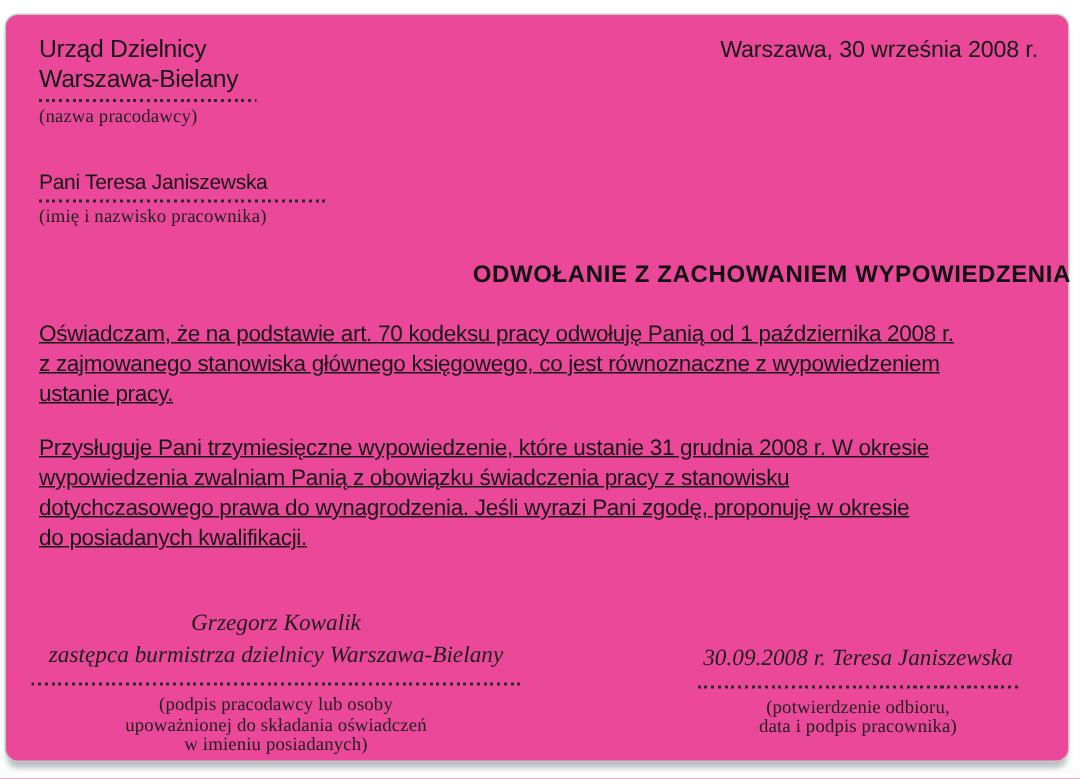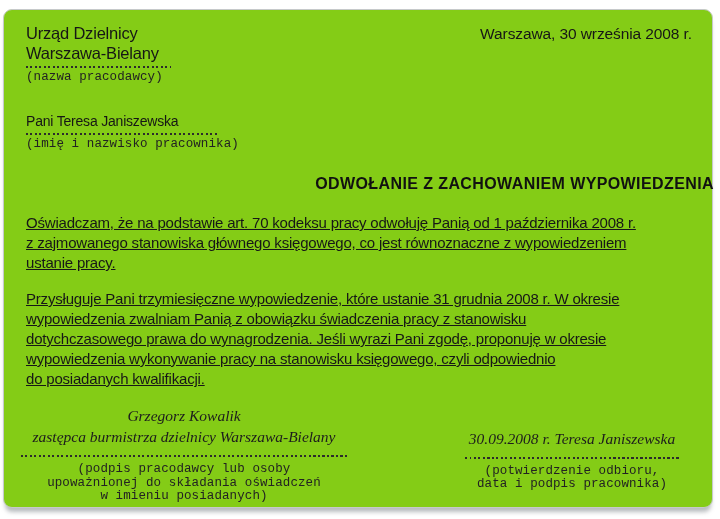--- a/index.html
+++ b/index.html
@@ -11,21 +11,21 @@
     overflow: hidden;
   }
   .stage {
     position: relative;
     width: 720px; height: 519px;
   }
   .doc {
     position: absolute;
     left: 3px; top: 9px;
     width: 710px; height: 499px;
-    background: #84cc16;
+    background: #ec4899;
     border: 1px solid var(--border, #c6c9ca);
     border-radius: 9px;
     box-shadow: 0 6px 4px -2px rgba(125, 133, 138, 0.55);
     box-sizing: border-box;
   }
   .abs { position: absolute; }
 
   .employer {
     left: 22px; top: 13px;
     font-size: 16.5px; line-height: 20px;
@@ -37,21 +37,21 @@
     font-size: 15.5px; letter-spacing: -0.1px;
     color: #161616;
   }
   .dotline {
     height: 2px;
     background-image: repeating-linear-gradient(90deg, #2b2b2b 0 2px, transparent 2px 4.5px);
   }
   .dot-employer { left: 22px; top: 56px; width: 145px; }
   .dot-recipient { left: 22px; top: 123px; width: 191px; }
   .serif-label {
-    font-family: Liberation Mono, monospace;
+    font-family: Liberation Serif, serif;
     font-size: 12.5px; line-height: 13.5px;
     color: #222222;
     letter-spacing: 0.1px;
   }
   .lbl-employer { left: 22px; top: 61px; }
   .lbl-recipient { left: 22px; top: 128px; }
 
   .recipient {
     left: 22px; top: 103px;
     font-size: 14px; letter-spacing: -0.2px;
@@ -114,21 +114,20 @@
     <div class="abs para para-1">
       <div class="bodyline">Oświadczam, że na podstawie art. 70 kodeksu pracy odwołuję Panią od 1 października 2008 r.</div>
       <div class="bodyline">z zajmowanego stanowiska głównego księgowego, co jest równoznaczne z wypowiedzeniem</div>
       <div class="bodyline">ustanie pracy.</div>
     </div>
 
     <div class="abs para para-2">
       <div class="bodyline">Przysługuje Pani trzymiesięczne wypowiedzenie, które ustanie 31 grudnia 2008 r. W okresie</div>
       <div class="bodyline">wypowiedzenia zwalniam Panią z obowiązku świadczenia pracy z stanowisku</div>
       <div class="bodyline">dotychczasowego prawa do wynagrodzenia. Jeśli wyrazi Pani zgodę, proponuję w okresie</div>
-      <div class="bodyline">wypowiedzenia wykonywanie pracy na stanowisku księgowego, czyli odpowiednio</div>
       <div class="bodyline">do posiadanych kwalifikacji.</div>
     </div>
 
     <div class="abs sig-left">
       <div class="sig-name">Grzegorz Kowalik</div>
       <div class="sig-name">zastępca burmistrza dzielnicy Warszawa-Bielany</div>
       <div class="dotline"></div>
       <div class="sig-labels serif-label">
         <div>(podpis pracodawcy lub osoby</div>
         <div>upoważnionej do składania oświadczeń</div>

